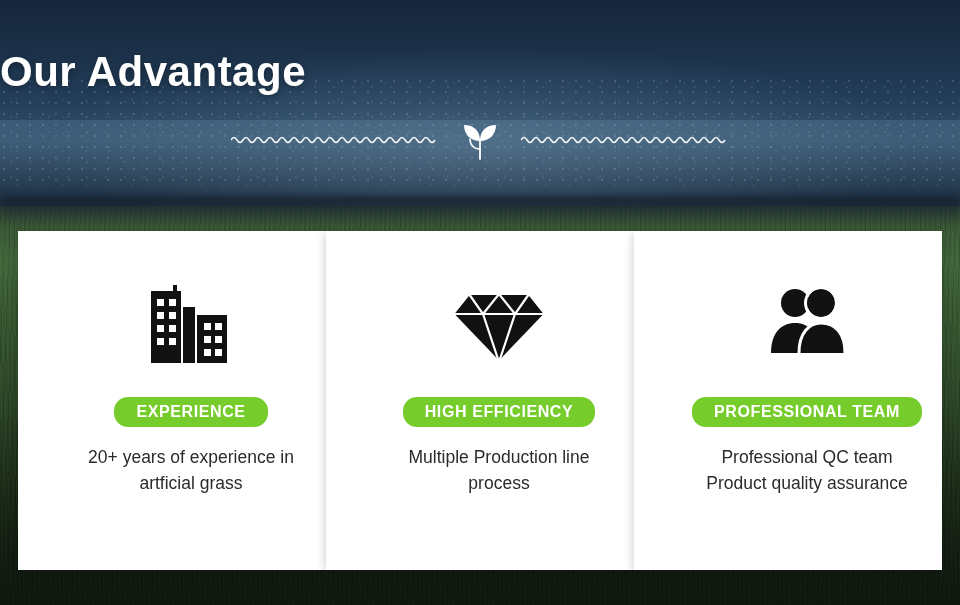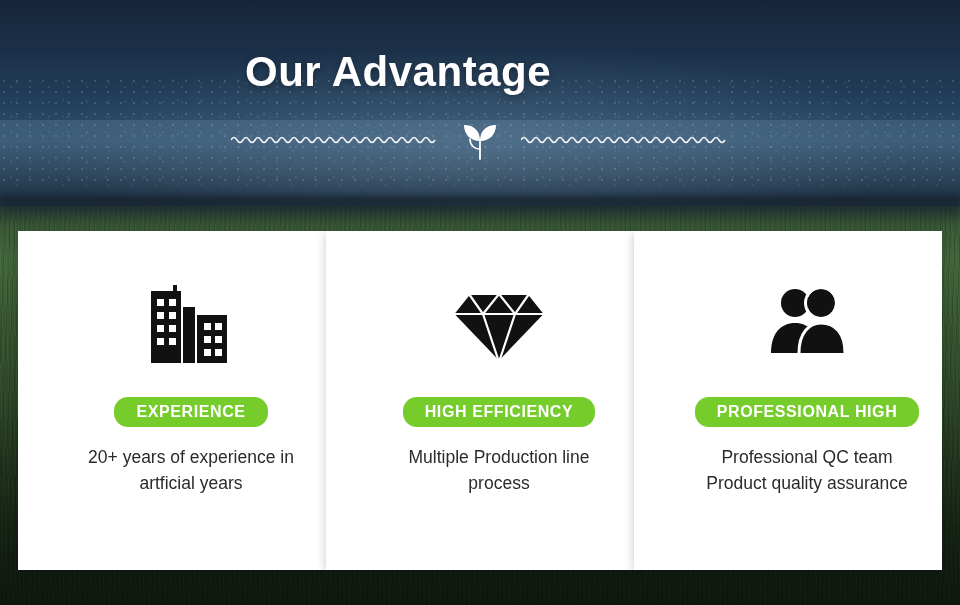--- a/index.html
+++ b/index.html
@@ -97,21 +97,21 @@
     width: 960px; height: 28px;
     background: linear-gradient(to bottom, rgba(22,34,47,0.95), rgba(52,82,48,0.15));
     filter: blur(3px);
   }
 
   
   .header {
     position: absolute;
     left: 0; top: 44px;
     width: 796px;
-    text-align: center;
+    text-align: left;
     z-index: 5;
   }
   .title {
     font-size: 42px;
     font-weight: bold;
     color: #ffffff;
     letter-spacing: 0.5px;
     margin: 0;
     line-height: 56px;
     text-shadow: 0 2px 6px rgba(0,0,0,0.35);
@@ -249,21 +249,21 @@
             <rect x="61" y="68" width="7" height="7"></rect>
             <rect x="72" y="42" width="7" height="7"></rect>
             <rect x="72" y="55" width="7" height="7"></rect>
             <rect x="72" y="68" width="7" height="7"></rect>
           </g>
         </svg>
       </div>
       <div class="badge">EXPERIENCE</div>
       <div class="card-text">
         <div>20+ years of experience in</div>
-        <div>artficial years</div>
+        <div>artficial grass</div>
       </div>
     </div>
 
     <div class="card">
       <div class="card-icon">
         <svg width="104" height="88" viewBox="0 0 104 88">
           <g fill="#111111" stroke="#ffffff" stroke-width="2.2" stroke-linejoin="round">
             <path d="M22 14 L82 14 L98 34 L52 82 L6 34 Z"></path>
           </g>
           <g stroke="#ffffff" stroke-width="2.2" fill="none">
@@ -289,21 +289,21 @@
             <path d="M16 70 C16 50 26 40 40 40 C54 40 64 50 64 70 Z"></path>
             <circle cx="66" cy="20" r="14"></circle>
             <path d="M44 70 C44 50 54 40 66 40 C80 40 90 50 90 70 Z"></path>
           </g>
           <g fill="none" stroke="#ffffff" stroke-width="3">
             <circle cx="66" cy="20" r="15.5"></circle>
             <path d="M44 70 C44 50 54 40 66 40 C80 40 90 50 90 70"></path>
           </g>
         </svg>
       </div>
-      <div class="badge">PROFESSIONAL HIGH</div>
+      <div class="badge">PROFESSIONAL TEAM</div>
       <div class="card-text">
         <div>Professional QC team</div>
         <div>Product quality assurance</div>
       </div>
     </div>
 
   </div>
 </div>
 
 </body></html>

